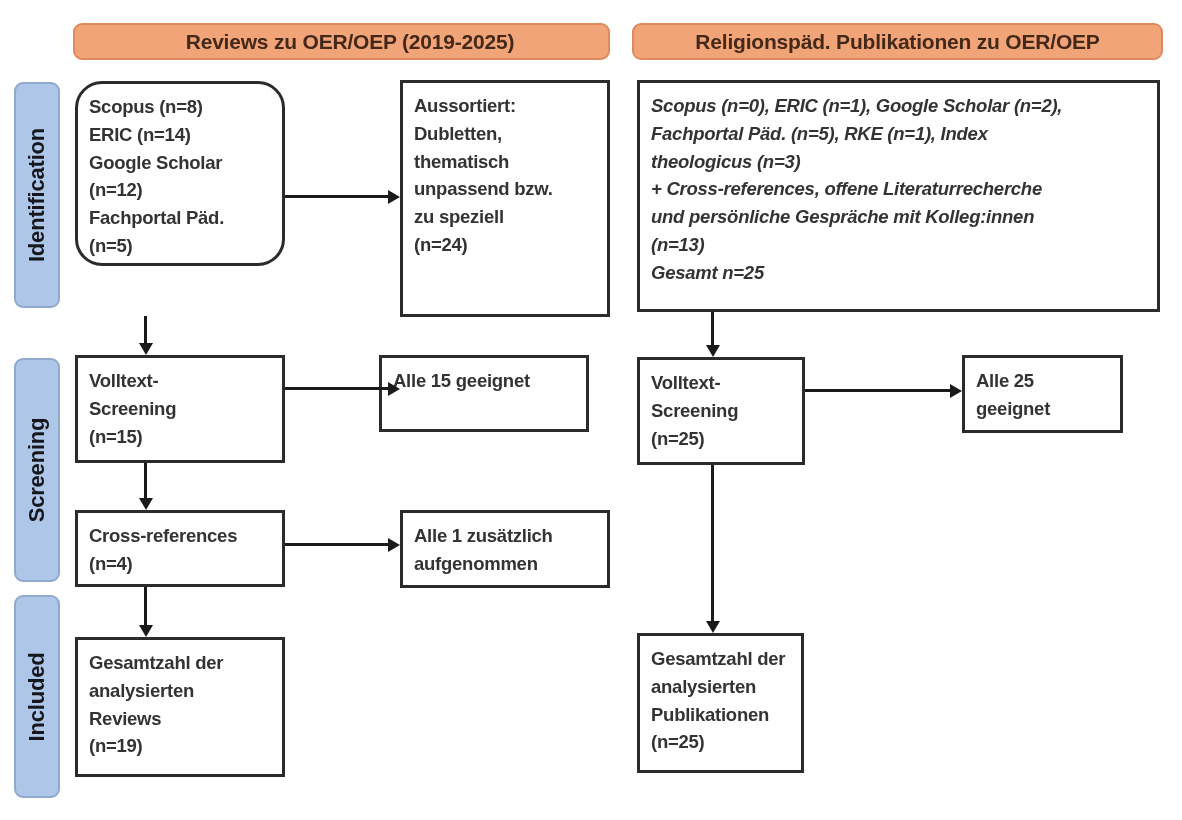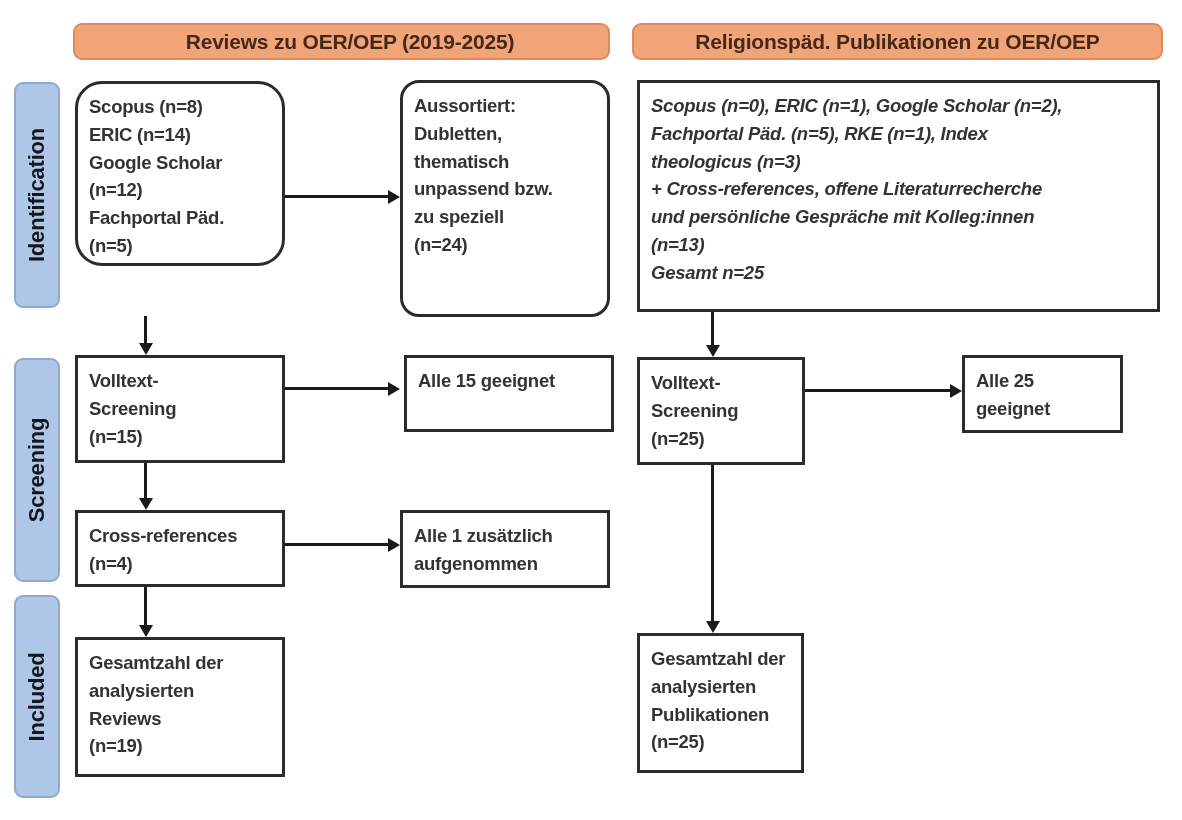--- a/index.html
+++ b/index.html
@@ -108,30 +108,30 @@
     <span>Included</span>
   </div>
 
   <div class="box" style="left:75px; top:81px; width:210px; height:185px;border-radius:27px;">Scopus (n=8)
 ERIC (n=14)
 Google Scholar
 (n=12)
 Fachportal Päd.
 (n=5)
 Gesamt n=39</div>
-  <div class="box" style="left:400px; top:80px; width:210px; height:237px;border-radius:19px;">Aussortiert:
+  <div class="box" style="left:400px; top:80px; width:210px; height:237px;">Aussortiert:
 Dubletten,
 thematisch
 unpassend bzw.
 zu speziell
 (n=24)</div>
   <div class="box" style="left:75px; top:355px; width:210px; height:108px;">Volltext-
 Screening
 (n=15)</div>
-  <div class="box" style="left:404px; top:355px; width:210px; height:77px;">Alle 15 geeignet</div>
+  <div class="box" style="left:379px; top:355px; width:210px; height:77px;">Alle 15 geeignet</div>
   <div class="box" style="left:75px; top:510px; width:210px; height:77px;">Cross-references
 (n=4)</div>
   <div class="box" style="left:400px; top:510px; width:210px; height:78px;">Alle 1 zusätzlich
 aufgenommen</div>
   <div class="box" style="left:75px; top:637px; width:210px; height:140px;">Gesamtzahl der
 analysierten
 Reviews
 (n=19)</div>
 
   <div class="box" style="left:637px; top:80px; width:523px; height:232px;font-style:italic;">Scopus (n=0), ERIC (n=1), Google Scholar (n=2),

